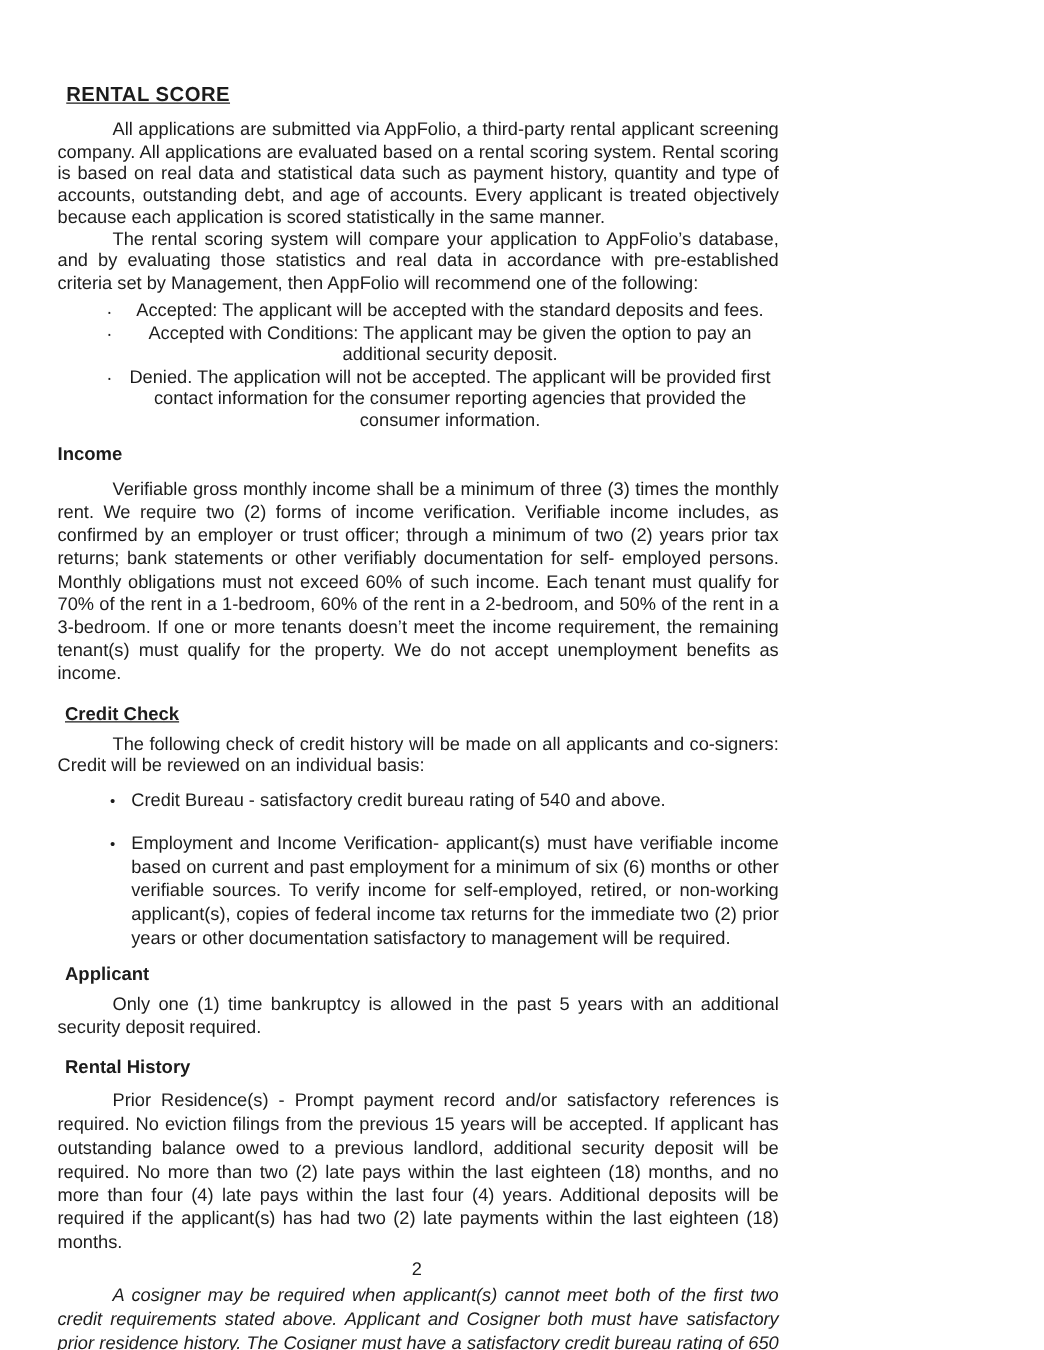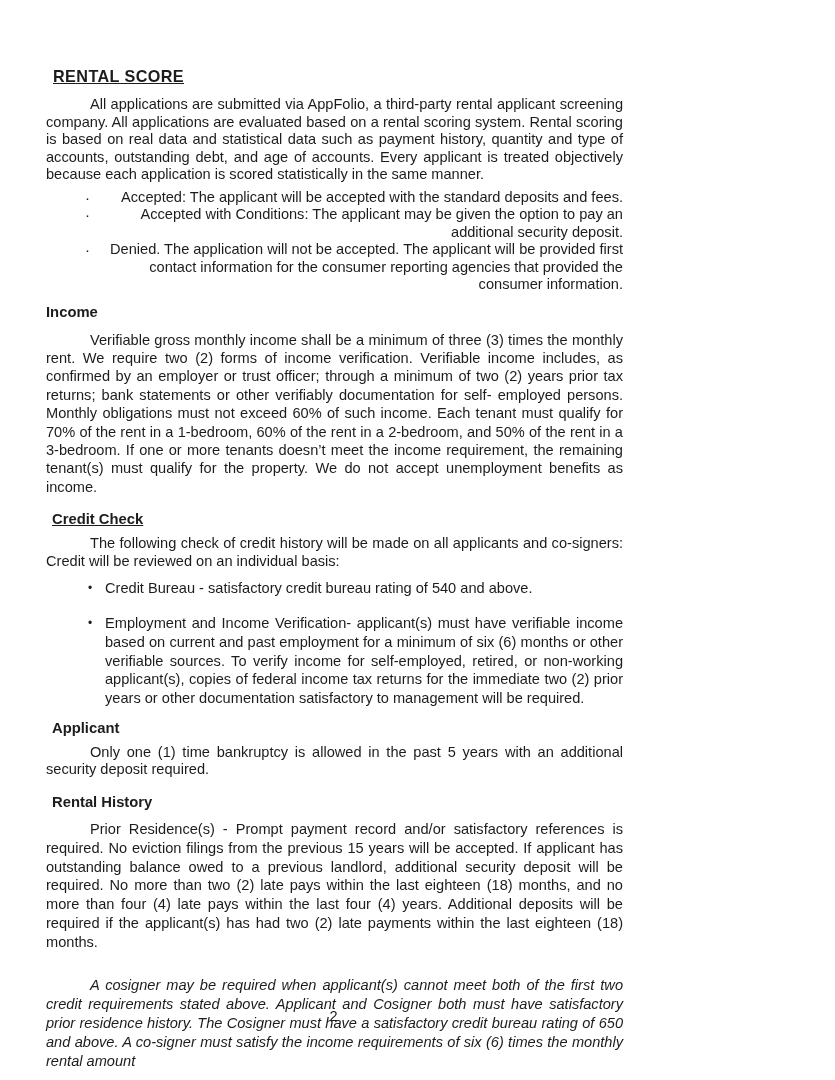--- a/index.html
+++ b/index.html
@@ -54,21 +54,21 @@
   
   ul.dot-list { margin: 5px 0 0 39px; }
   ul.dot-list .marker {
     flex: none;
     width: 12px;
     font-size: 15px;
     line-height: 17.5px;
   }
   ul.dot-list .li-text {
     flex: 1;
-    text-align: right;
+    text-align: center;
     line-height: 17.5px;
   }
   
   ul.round-list { margin: 9px 0 0 42px; }
   ul.round-list li + li { margin-top: 16px; }
   ul.round-list .marker {
     flex: none;
     width: 17px;
     font-size: 12px;
     line-height: 18.8px;
@@ -102,20 +102,21 @@
 </style>
 </head>
 <body>
 
 <div class="page">
 
   <h1 class="doc-title">RENTAL SCORE</h1>
 
   <p class="body-para" id="para1">All applications are submitted via AppFolio, a third-party rental applicant screening company. All applications are evaluated based on a rental scoring system. Rental scoring is based on real data and statistical data such as payment history, quantity and type of accounts, outstanding debt, and age of accounts. Every applicant is treated objectively because each application is scored statistically in the same manner.</p>
 
+  <p class="body-para" id="para2">The rental scoring system will compare your application to AppFolio’s database, and by evaluating those statistics and real data in accordance with pre-established criteria set by Management, then AppFolio will recommend one of the following:</p>
 
   <ul class="bullets dot-list">
     <li>
       <span class="marker">·</span>
       <span class="li-text">Accepted: The applicant will be accepted with the standard deposits and fees.</span>
     </li>
     <li>
       <span class="marker">·</span>
       <span class="li-text">Accepted with Conditions: The applicant may be given the option to pay an additional security deposit.</span>
     </li>

